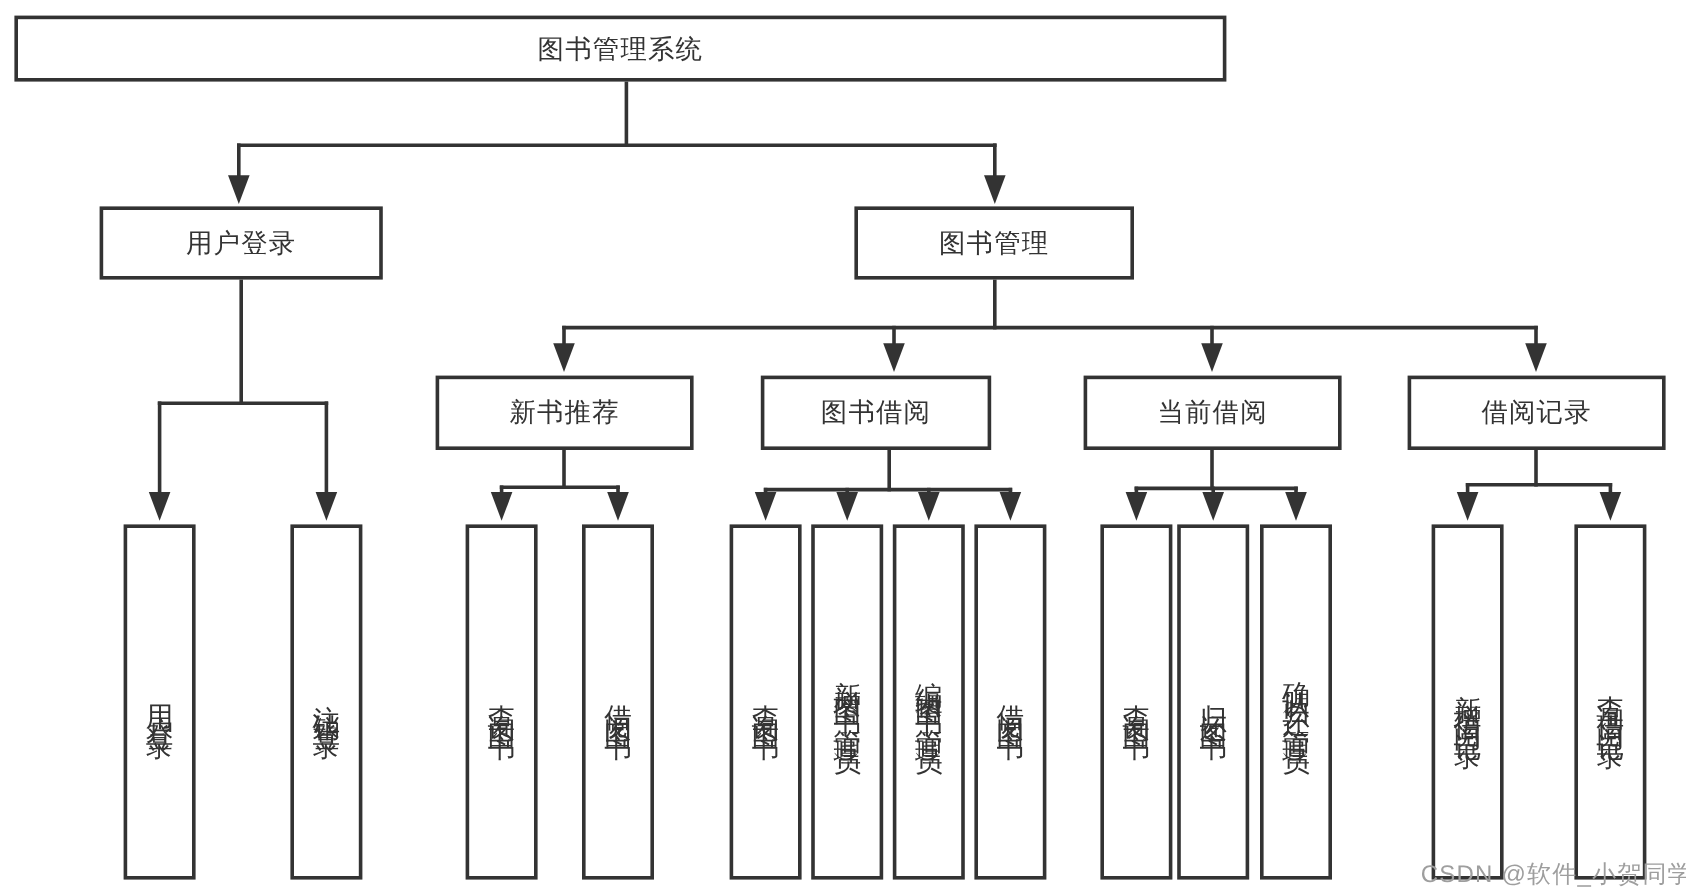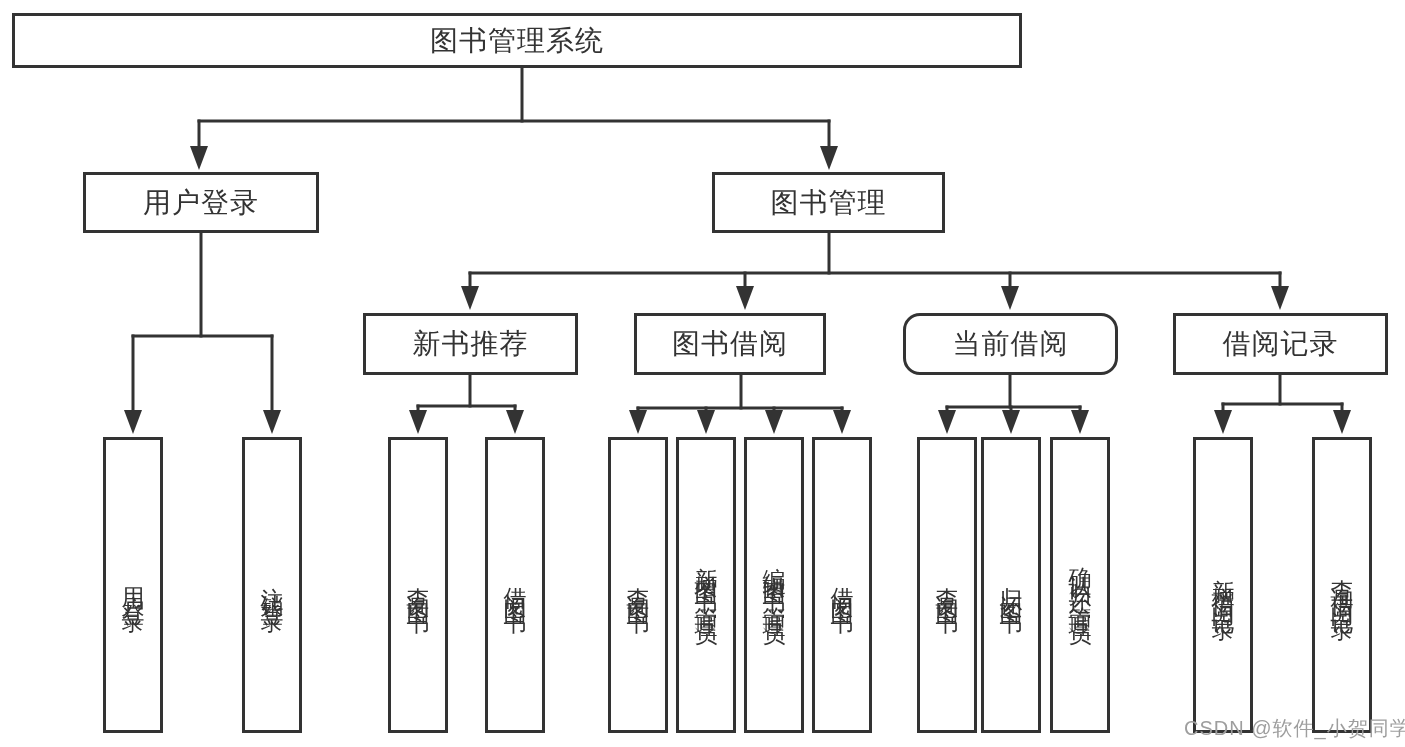--- a/index.html
+++ b/index.html
@@ -21,21 +21,21 @@
     position: absolute;
     box-sizing: border-box;
     background: #ffffff;
     border: 3px solid #333333;
     display: flex;
     align-items: center;
     justify-content: center;
     z-index: 2;
   }
   .hlabel {
-    font-size: 28px;
+    font-size: 22px;
     letter-spacing: 1px;
     white-space: nowrap;
   }
   .vtext {
     writing-mode: vertical-rl;
     text-orientation: mixed;
     font-size: 23px;
     letter-spacing: 8px;
     line-height: 1;
     white-space: nowrap;
@@ -145,21 +145,21 @@
   <div class="box lvl2" style="left:712px; width:233px;">
     <span class="hlabel">图书管理</span>
   </div>
 
   <div class="box lvl3" style="left:363px; width:215px;">
     <span class="hlabel">新书推荐</span>
   </div>
   <div class="box lvl3" style="left:634px; width:192px;">
     <span class="hlabel">图书借阅</span>
   </div>
-  <div class="box lvl3" style="left:903px; width:215px;border-radius:17px;">
+  <div class="box lvl3" style="left:903px; width:215px;">
     <span class="hlabel">当前借阅</span>
   </div>
   <div class="box lvl3" style="left:1173px; width:215px;">
     <span class="hlabel">借阅记录</span>
   </div>
 
   <div class="box leaf" style="left:103px;">
     <span class="vtext">用户登录</span>
   </div>
   <div class="box leaf" style="left:242px;">

